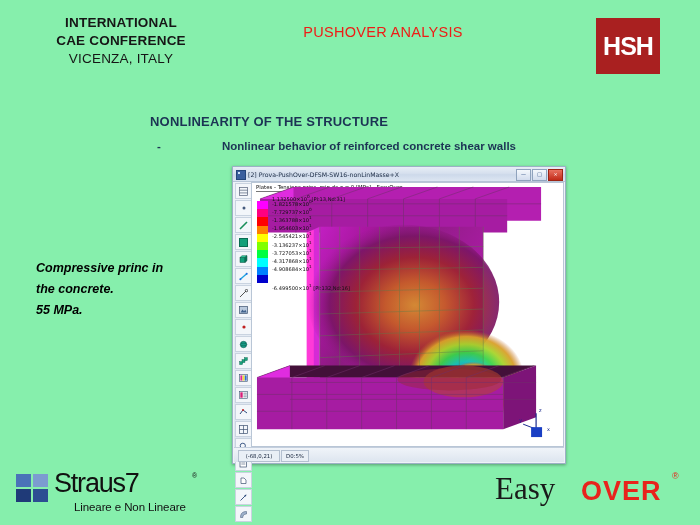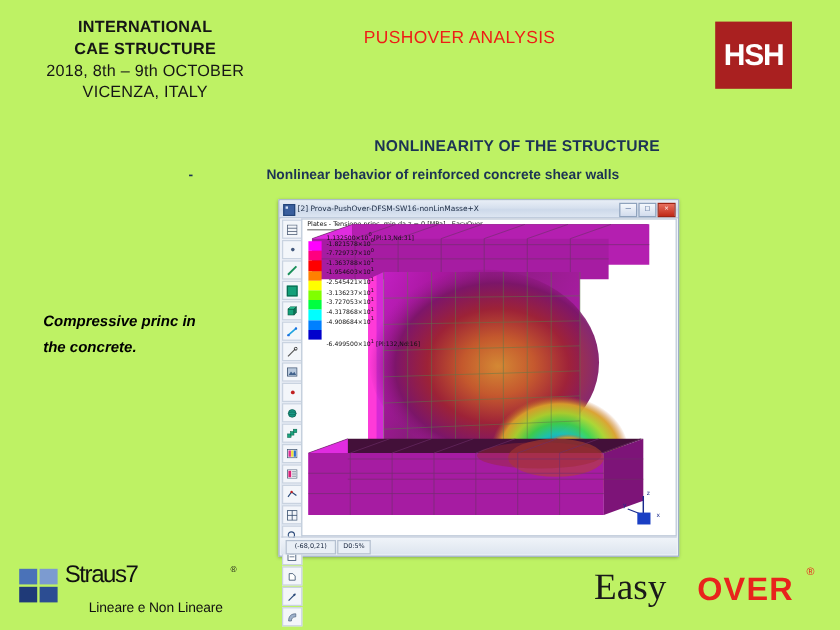--- a/index.html
+++ b/index.html
@@ -2,21 +2,21 @@
 <html><head>
 <meta charset="utf-8">
 <style>
   html,body{margin:0;padding:0;}
   body{
     width:700px;height:525px;overflow:hidden;
     font-family:"Liberation Sans", sans-serif;
     background:#ffffff;
     position:relative;
   }
-  .slide{position:absolute;inset:0;background:#bef264;}
+  .slide{position:absolute;inset:0;background:#86efac;}
 
   
   .conf-block{
     position:absolute;left:6px;top:14px;width:230px;
     text-align:center;color:#161616;
     font-weight:bold;font-size:13.5px;line-height:18px;
     letter-spacing:.2px;
   }
   .conf-block .l3,.conf-block .l4{font-weight:normal;}
 
@@ -46,21 +46,21 @@
   .hsh{
     position:absolute;left:596px;top:18px;width:64px;height:56px;
     background:#a92020;color:#fff;
     display:flex;align-items:center;justify-content:center;
     font-weight:bold;font-size:25px;letter-spacing:-1px;
   }
 
   
   .sec-title{
     position:absolute;left:150px;top:114px;width:400px;
-    text-align:right;color:#1c3354;
+    text-align:left;color:#1c3354;
     font-weight:bold;font-size:13px;letter-spacing:.2px;
   }
   .bullet-row{
     position:absolute;left:150px;top:140px;width:420px;
     color:#1c3354;font-weight:bold;font-size:11.5px;
   }
   .bullet-row .dash{position:absolute;left:7px;top:0;}
   .bullet-row .btxt{position:absolute;left:32px;top:0;padding-left:40px;}
 
   
@@ -150,21 +150,21 @@
 
   
   .straus{
     position:absolute;left:16px;top:470px;width:215px;height:46px;
   }
   .st-grid{position:absolute;left:0;top:4px;width:36px;height:30px;}
   .st-sq{position:absolute;width:15px;height:13px;}
   .st-name{
     position:absolute;left:38px;top:-2px;color:#111;
     font-family:"Liberation Sans",sans-serif;
-    font-weight:normal;font-size:20px;letter-spacing:-1.2px;
+    font-weight:normal;font-size:27px;letter-spacing:-1.2px;
   }
   .st-reg{position:absolute;left:176px;top:2px;font-size:7px;color:#111;}
   .st-sub{
     position:absolute;left:58px;top:31px;color:#111;
     font-size:11.5px;letter-spacing:-.1px;
   }
   .easyover{
     position:absolute;left:495px;top:472px;width:192px;height:42px;
   }
   .eo-easy{
@@ -178,41 +178,41 @@
   }
   .eo-reg{position:absolute;left:177px;top:-1px;color:#e8231c;font-size:9px;}
 </style>
 </head>
 <body>
 
 <div class="slide">
 
   <div class="conf-block">
     <div class="l1">INTERNATIONAL</div>
-    <div class="l2">CAE STRUCTURE</div>
-    <div class="l3">2018, 8th – 9th OCTOBER</div>
+    <div class="l2">CAE CONFERENCE</div>
     <div class="l4">VICENZA, ITALY</div>
   </div>
 
   <div class="pushover">
     <div>PUSHOVER ANALYSIS</div>
   </div>
 
 
   <div class="hsh">HSH</div>
 
   <div class="sec-title">NONLINEARITY OF THE STRUCTURE</div>
   <div class="bullet-row">
     <span class="dash">-</span>
     <span class="btxt">Nonlinear behavior of reinforced concrete shear walls</span>
   </div>
 
   <div class="caption">
     <div>Compressive princ in</div>
     <div>the concrete.</div>
+    <div>55 MPa.</div>
   </div>
 
   <div class="appwin">
 
     <div class="titlebar">
       <div class="tb-icon"></div>
       <div class="tb-title">[2] Prova-PushOver-DFSM-SW16-nonLinMasse+X</div>
       <div class="tb-btns">
         <div class="tb-btn">—</div>
         <div class="tb-btn">□</div>

